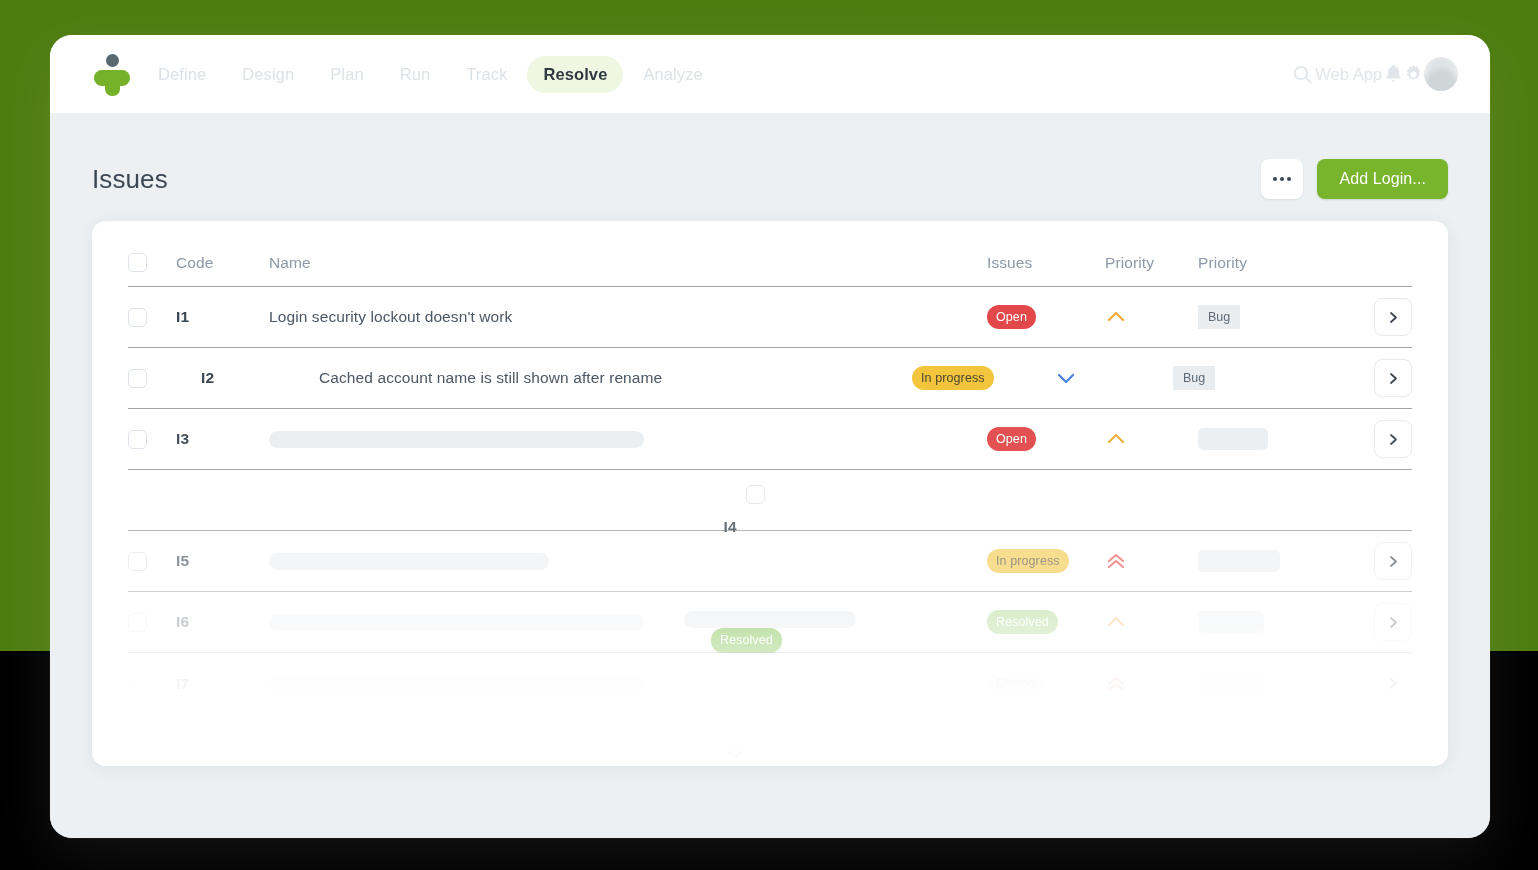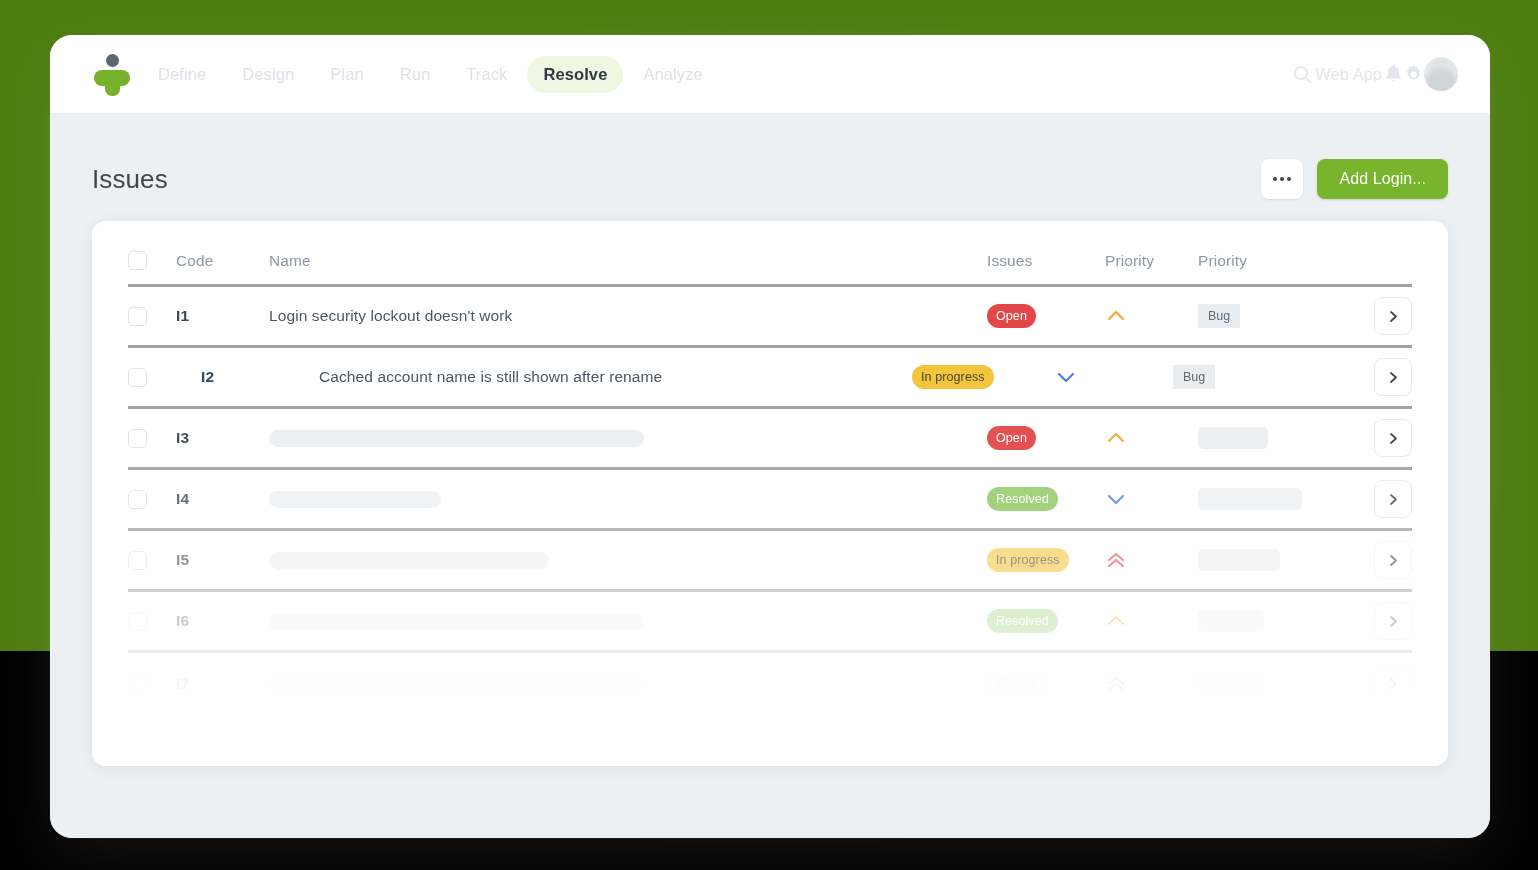--- a/index.html
+++ b/index.html
@@ -212,21 +212,21 @@
     padding: 0 36px;
     height: 545px;
     box-sizing: border-box;
     overflow: hidden;
   }
 
   .row {
     display: flex;
     align-items: center;
     height: 61px;
-    border-bottom: 3px solid #a3a3a3;
+    border-bottom: 1px solid #a3a3a3;
     box-sizing: border-box;
   }
   .row.header {
     height: 66px;
     align-items: flex-end;
     padding-bottom: 14px;
   }
   .row.last { border-bottom: none; }
 
   .c-check  { width: 48px; flex: 0 0 48px; display: flex; align-items: center; }
@@ -307,21 +307,21 @@
     align-items: center;
     justify-content: center;
     cursor: pointer;
     box-sizing: border-box;
   }
 
   
   .fade-1 { opacity: 1; }
   .fade-2 { opacity: 1; gap: 25px; }
   .fade-3 { opacity: 0.95; }
-  .fade-4 { opacity: 0.78; }
+  .fade-4 { opacity: 0.78; flex-direction: column; }
   .fade-5 { opacity: 0.58; }
   .fade-6 { opacity: 0.40; }
   .fade-7 { opacity: 0.22; }
 
   
   .card-fade {
     position: absolute;
     left: 0;
     right: 0;
     bottom: 0;

